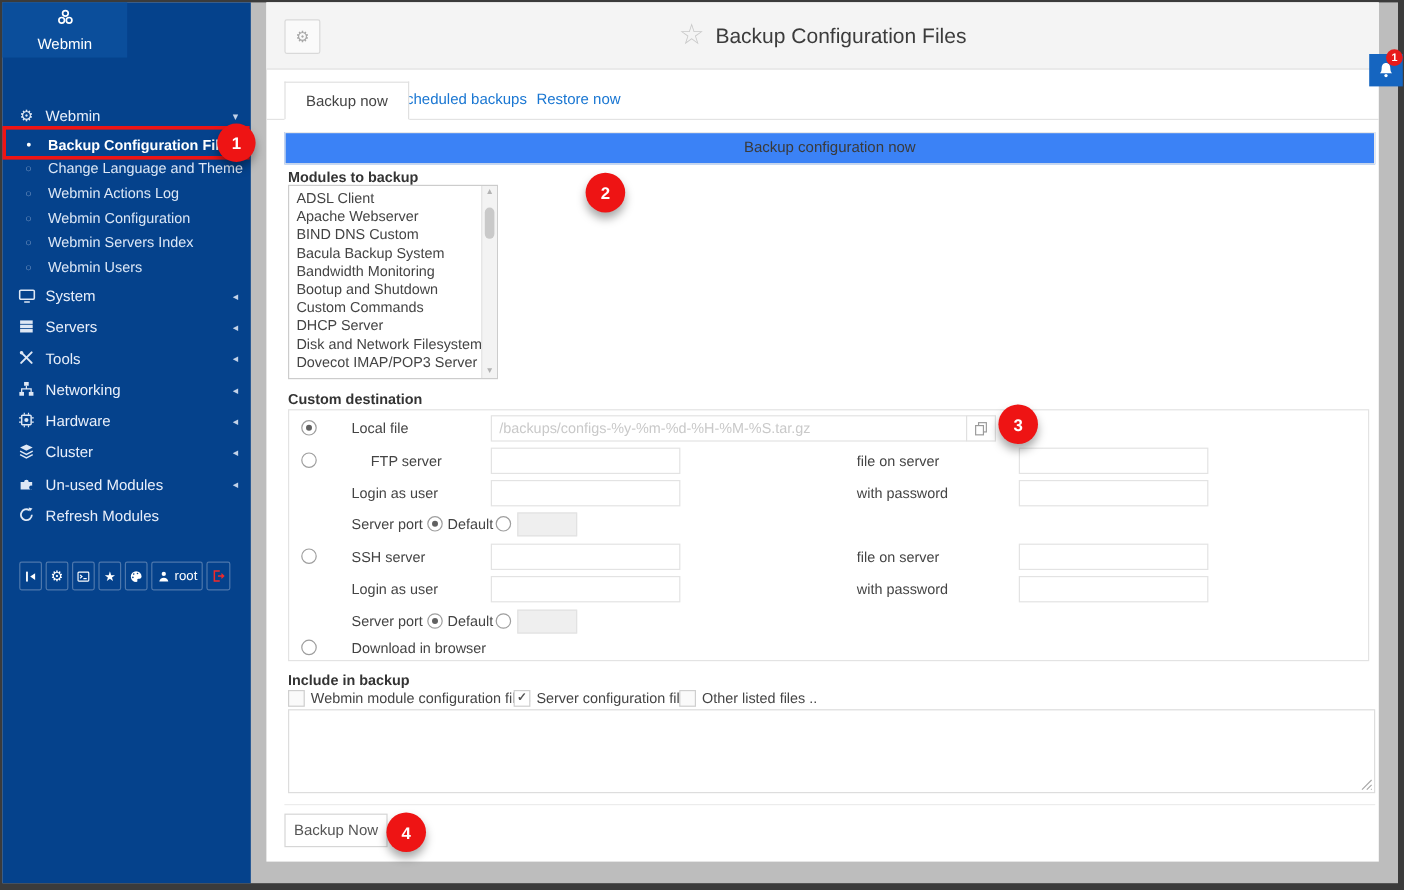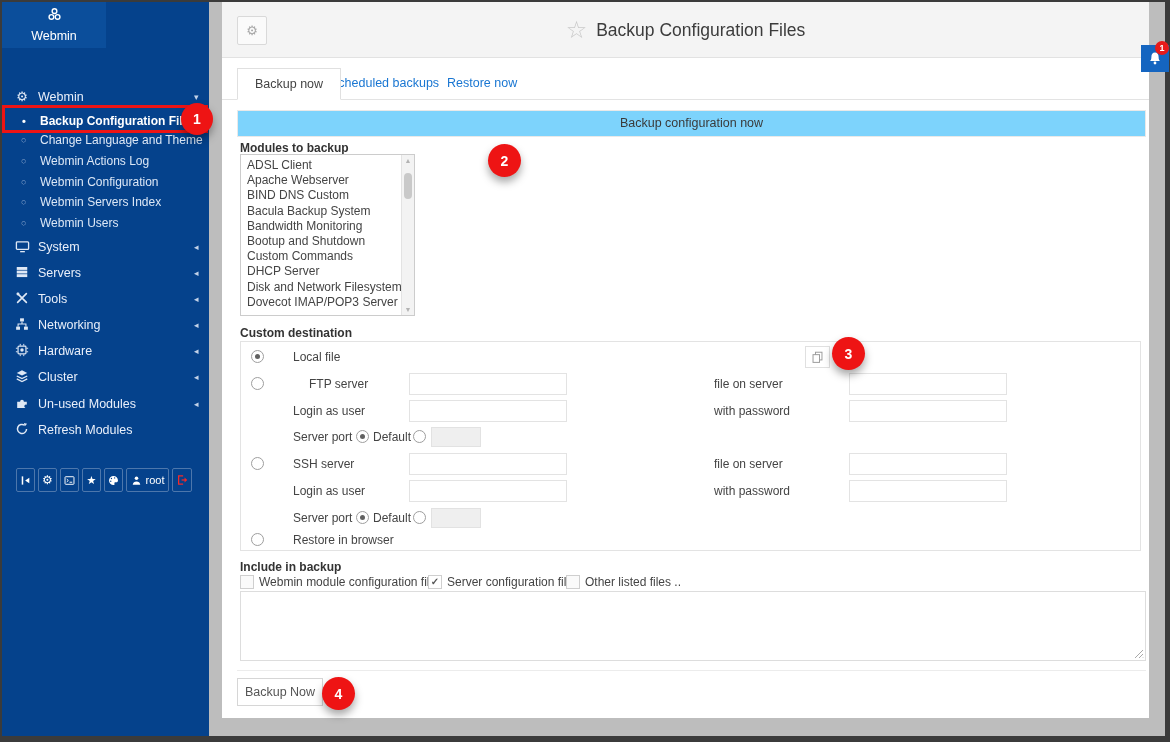--- a/index.html
+++ b/index.html
@@ -36,21 +36,21 @@
   #titlewrap { position:absolute; left:0; top:0; width:927px; height:56px; display:flex; align-items:center; justify-content:center; gap:9px; }
   #titlestar { font-size:24px; color:#c9c9c9; line-height:1; }
   #pagetitle { font-size:17.5px; color:#3c3c3c; }
   #bell { position:absolute; left:919px; top:44px; width:28px; height:27px; background:#1565c0; display:flex; align-items:center; justify-content:center; cursor:pointer; z-index:60; }
   #bellbadge { position:absolute; left:940px; top:40px; width:14px; height:14px; border-radius:50%; background:#e81a1a; color:#fff; font-size:9px; font-weight:bold; text-align:center; line-height:14px; z-index:61; }
 
   .ctab-link { position:absolute; top:74px; font-size:12.5px; color:#1976d2; cursor:pointer; }
   #tabline { position:absolute; left:0px; top:97px; width:927px; height:1px; background:#e3e3e3; }
   #ctab-active { position:absolute; left:15px; top:66px; height:32px; padding:0 17px; background:#fff; border:1px solid #e0e0e0; border-bottom:1px solid #fff; font-size:12.5px; color:#444; line-height:30px; z-index:5; cursor:pointer; }
 
-  #panelheader { position:absolute; left:15px; top:108px; width:909px; height:27px; background:#7dd3fc; border:1px solid #e9e9e9; text-align:center; line-height:25px; font-size:12.5px; color:#3a3a3a; }
+  #panelheader { position:absolute; left:15px; top:108px; width:909px; height:27px; background:#3b82f6; border:1px solid #e9e9e9; text-align:center; line-height:25px; font-size:12.5px; color:#3a3a3a; }
 
   .seclabel { position:absolute; font-size:12px; font-weight:bold; color:#333; }
 
   #listbox { position:absolute; left:18px; top:152px; width:175px; height:162px; border:1px solid #ccc; background:#fff; }
   .litem { padding:0 6px; line-height:15.2px; font-size:12px; color:#444; white-space:nowrap; overflow:hidden; cursor:pointer; }
   #lb-scroll { position:absolute; right:0; top:0; width:13px; height:160px; background:#f3f3f3; border-left:1px solid #e3e3e3; }
   #lb-up, #lb-down { position:absolute; left:0; width:12px; text-align:center; font-size:7px; color:#b3b3b3; cursor:pointer; }
   #lb-up { top:2px; } #lb-down { bottom:2px; }
   #lb-thumb { position:absolute; left:2px; top:18px; width:8px; height:26px; border-radius:4px; background:#c9c9c9; cursor:pointer; }
 
@@ -297,20 +297,21 @@
         <div id="lb-down">▼</div>
       </div>
     </div>
 
     <div class="seclabel" style="left:18px; top:324px;">Custom destination</div>
 
     <div id="destpanel">
 
       <span class="radio on" style="left:10px; top:8px;"></span>
       <span class="dlabel" style="left:52px; top:4px;">Local file</span>
+      <input class="tin" style="left: 168px; top: 4px; width: 397px;" placeholder="/backups/configs-%y-%m-%d-%H-%M-%S.tar.gz">
       <div id="filebtn">
         <svg width="13" height="13" viewBox="0 0 16 16">
             <rect x="5.5" y="1.5" width="8" height="9.5" fill="#fff" stroke="#9a9a9a" stroke-width="1.2"></rect>
             <rect x="2.5" y="4.5" width="8" height="9.5" fill="#fff" stroke="#9a9a9a" stroke-width="1.2"></rect>
           </svg>
       </div>
 
       <span class="radio" style="left:10px; top:35px;"></span>
       <span class="dlabel" style="left:68px; top:31px;">FTP server</span>
       <input class="tin" style="left: 168px; top: 31px; width: 158px;">
@@ -339,21 +340,21 @@
       <span class="dlabel" style="left:473px; top:138px;">with password</span>
       <input class="tin" style="left: 608px; top: 138px; width: 158px;">
 
       <span class="dlabel" style="left:52px; top:165px;">Server port</span>
       <span class="radio on" style="left:115px; top:169px;"></span>
       <span class="dlabel" style="left:132px; top:165px;">Default</span>
       <span class="radio" style="left:172px; top:169px;"></span>
       <span class="portin" style="left:190px; top:166px;"></span>
 
       <span class="radio" style="left:10px; top:191px;"></span>
-      <span class="dlabel" style="left:52px; top:187px;">Restore in browser</span>
+      <span class="dlabel" style="left:52px; top:187px;">Download in browser</span>
     </div>
 
     <div class="seclabel" style="left:18px; top:558px;">Include in backup</div>
 
     <span class="cb" style="left:18px; top:573px;"></span>
     <span class="cblabel" style="left:37px; top:573px;">Webmin module configuration files</span>
     <span class="cb checked" style="left:206px; top:573px;">✓</span>
     <span class="cblabel" style="left:225px; top:573px;">Server configuration files</span>
     <span class="cb" style="left:344px; top:573px;"></span>
     <span class="cblabel" style="left:363px; top:573px;">Other listed files ..</span>

